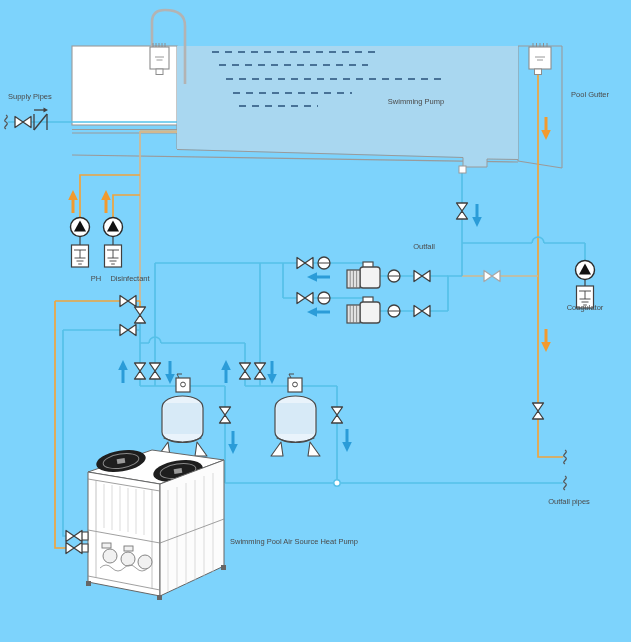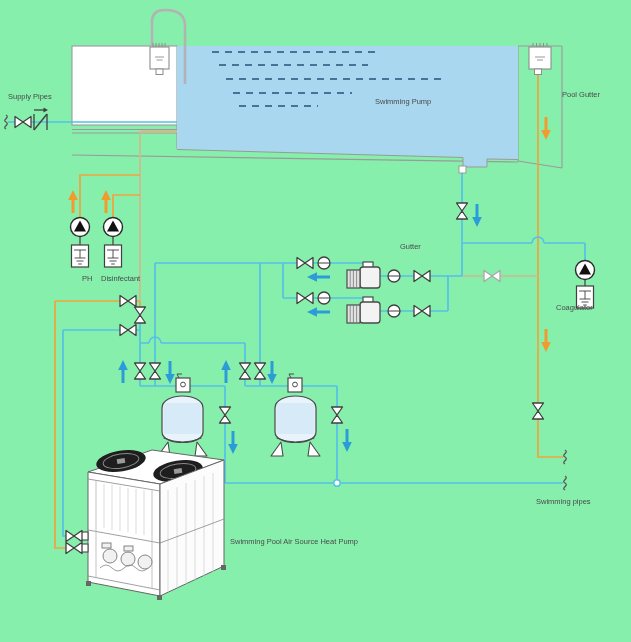--- a/index.html
+++ b/index.html
@@ -1,20 +1,20 @@
 <!DOCTYPE html>
 <html><head>
 <meta charset="utf-8">
 <style>
   html,body{margin:0;padding:0;background:#ffffff;}
-  .stage{position:relative;width:631px;height:642px;background:#86efac;overflow:hidden;
+  .stage{position:relative;width:631px;height:642px;background:#7dd3fc;overflow:hidden;
          font-family:"Liberation Sans","DejaVu Sans",sans-serif;}
   .stage svg{position:absolute;left:0;top:0;}
   .lbl{position:absolute;font-size:7.5px;line-height:9px;color:#4a4a4a;white-space:nowrap;}
-  .lbl.c{}
+  .lbl.c{text-align:center;}
 </style>
 </head>
 <body>
 
 <div class="stage">
 
 <svg width="631" height="642" viewBox="0 0 631 642">
   <defs>
 
     <g id="hbow">
@@ -315,20 +315,20 @@
     <use href="#arrow" transform="translate(73,202)"></use>
     <use href="#arrow" transform="translate(106,202)"></use>
     <use href="#arrow" transform="translate(546,128) rotate(180)"></use>
     <use href="#arrow" transform="translate(546,340) rotate(180)"></use>
   </g>
 </svg>
 
 <div class="lbl" style="left:8px;top:92px;">Supply Pipes</div>
 <div class="lbl c" style="left:375px;top:97px;width:82px;">Swimming Pump</div>
 <div class="lbl c" style="left:562px;top:90px;width:56px;">Pool Gutter</div>
-<div class="lbl c" style="left:400px;top:242px;width:48px;">Gutter</div>
+<div class="lbl c" style="left:400px;top:242px;width:48px;">Outfall</div>
 <div class="lbl c" style="left:82px;top:274px;width:28px;">PH</div>
 <div class="lbl c" style="left:85px;top:274px;width:58px;margin-left:16px;">Disinfectant</div>
 <div class="lbl c" style="left:556px;top:303px;width:58px;">Coagulator</div>
-<div class="lbl c" style="left:536px;top:497px;width:66px;">Swimming pipes</div>
+<div class="lbl c" style="left:536px;top:497px;width:66px;">Outfall pipes</div>
 <div class="lbl" style="left:230px;top:537px;">Swimming Pool Air Source Heat Pump</div>
 
 </div>
 
 </body></html>

